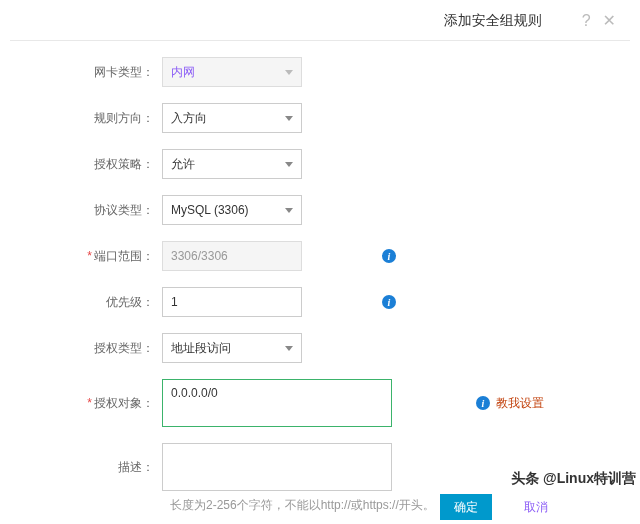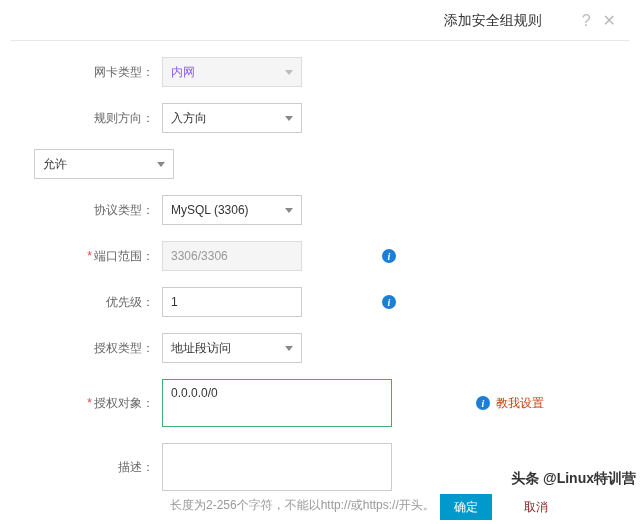--- a/index.html
+++ b/index.html
@@ -133,21 +133,21 @@
     .btn {
       height: 26px;
       padding: 0 14px;
       font-size: 12px;
       border: none;
       cursor: pointer;
       display: flex;
       align-items: center;
     }
     .btn-primary { background: #09c; color: #fff; }
-    .btn-text { background: transparent; color: #7f1d1d; }
+    .btn-text { background: transparent; color: #8b5cf6; }
     input.native {
       border: none; outline: none; width: 100%; height: 100%;
       font-size: 12px; background: transparent; color: #333;
     }
   </style>
 </head>
 <body>
 
 <div class="dialog">
   <div class="dialog-header">
@@ -174,20 +174,21 @@
       <div class="label">规则方向：</div>
       <div class="control">
         <div class="select">
           <span>入方向</span>
           <span class="caret"></span>
         </div>
       </div>
     </div>
 
     <div class="form-row">
+      <div class="label">授权策略：</div>
       <div class="control">
         <div class="select">
           <span>允许</span>
           <span class="caret"></span>
         </div>
       </div>
     </div>
 
     <div class="form-row">
       <div class="label">协议类型：</div>

